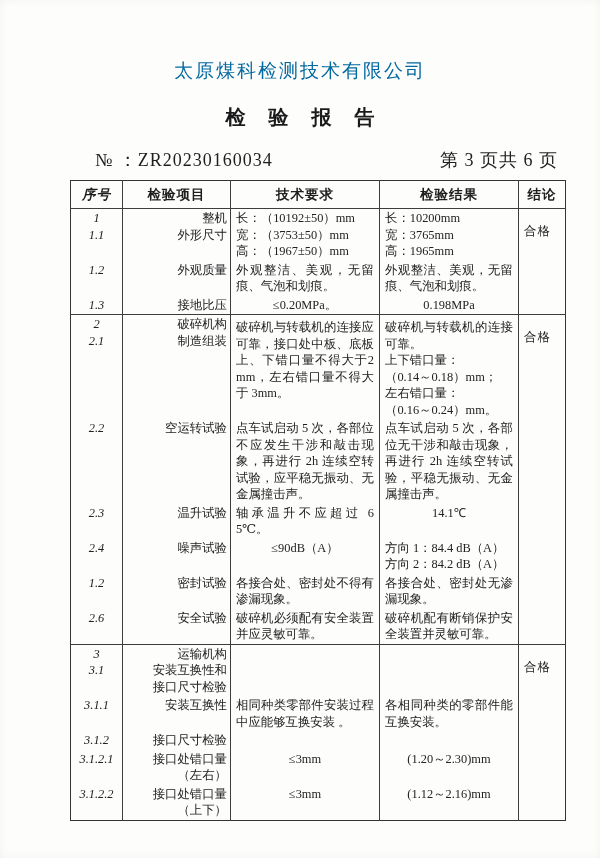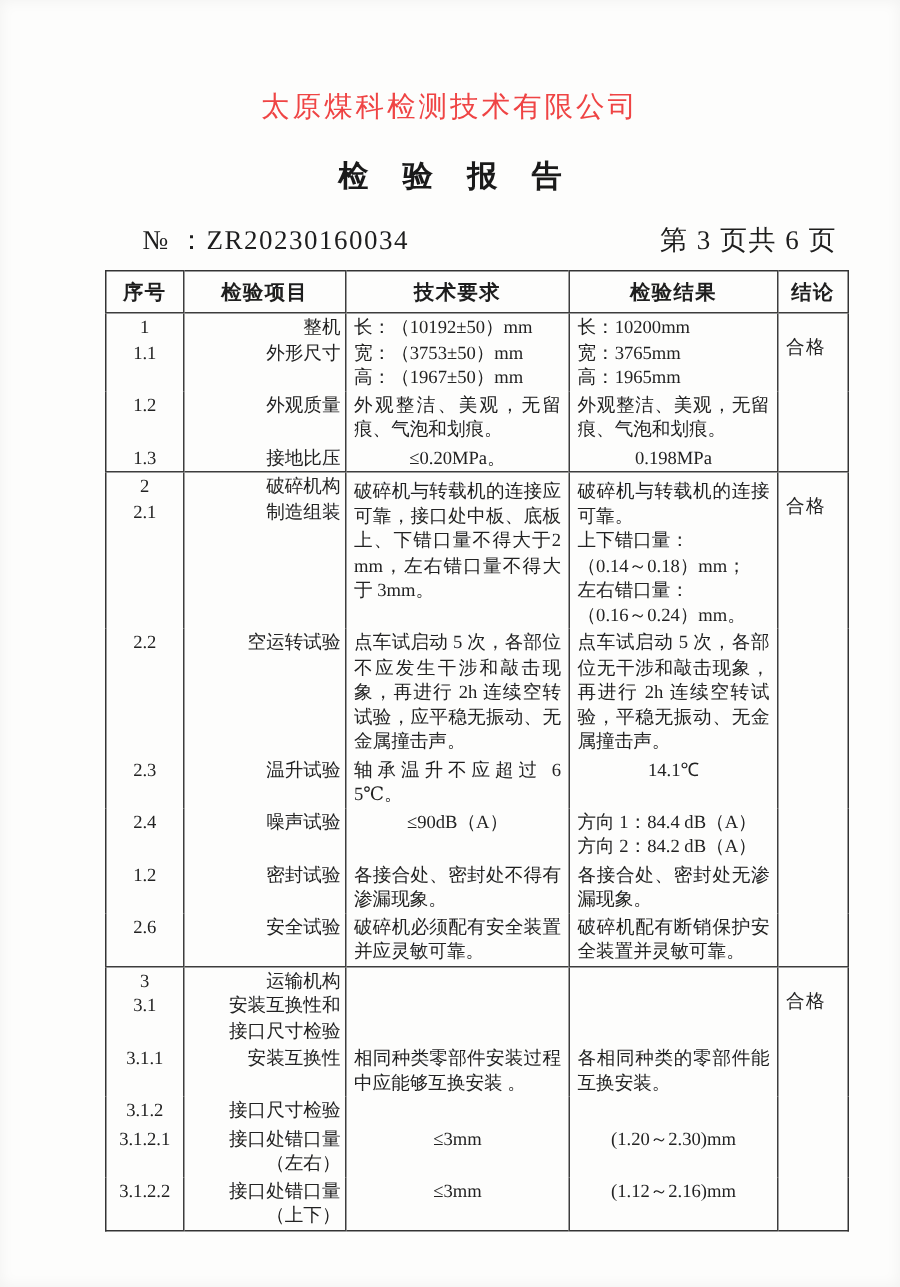--- a/index.html
+++ b/index.html
@@ -16,21 +16,21 @@
     background: #fdfdfc;
     color: #1e1e1e;
     box-shadow: inset 0 0 10px rgba(0,0,0,0.05);
     overflow: hidden;
   }
   .company {
     text-align: center;
     padding-top: 58px;
     font-size: 19px;
     letter-spacing: 2px;
-    color: #ef4444;
+    color: #0369a1;
   }
   .title {
     text-align: center;
     margin-top: 20px;
     font-size: 20px;
     font-weight: bold;
     letter-spacing: 9px;
     text-indent: 9px;
     color: #1a1a1a;
   }
@@ -49,21 +49,21 @@
     width: 495px;
     border-collapse: collapse;
     table-layout: fixed;
     border: 1.5px solid #343434;
   }
   .report-table th, .report-table td {
     border-left: 1px solid #3d3d3d;
     vertical-align: top;
     word-break: break-all;
   }
-  .report-table th:first-child, .report-table td:first-child { border-left: none; }
+  .report-table th:first-child, .report-table td:first-child { border-left: none; font-style: italic; }
   .report-table thead th {
     border-bottom: 1px solid #3d3d3d;
     font-size: 13.5px;
     font-weight: bold;
     padding: 5px 2px 4px 2px;
     letter-spacing: 1px;
   }
   .report-table tbody tr:first-child td { border-top: 1px solid #3d3d3d; }
   .report-table td {
     font-size: 12.4px;

